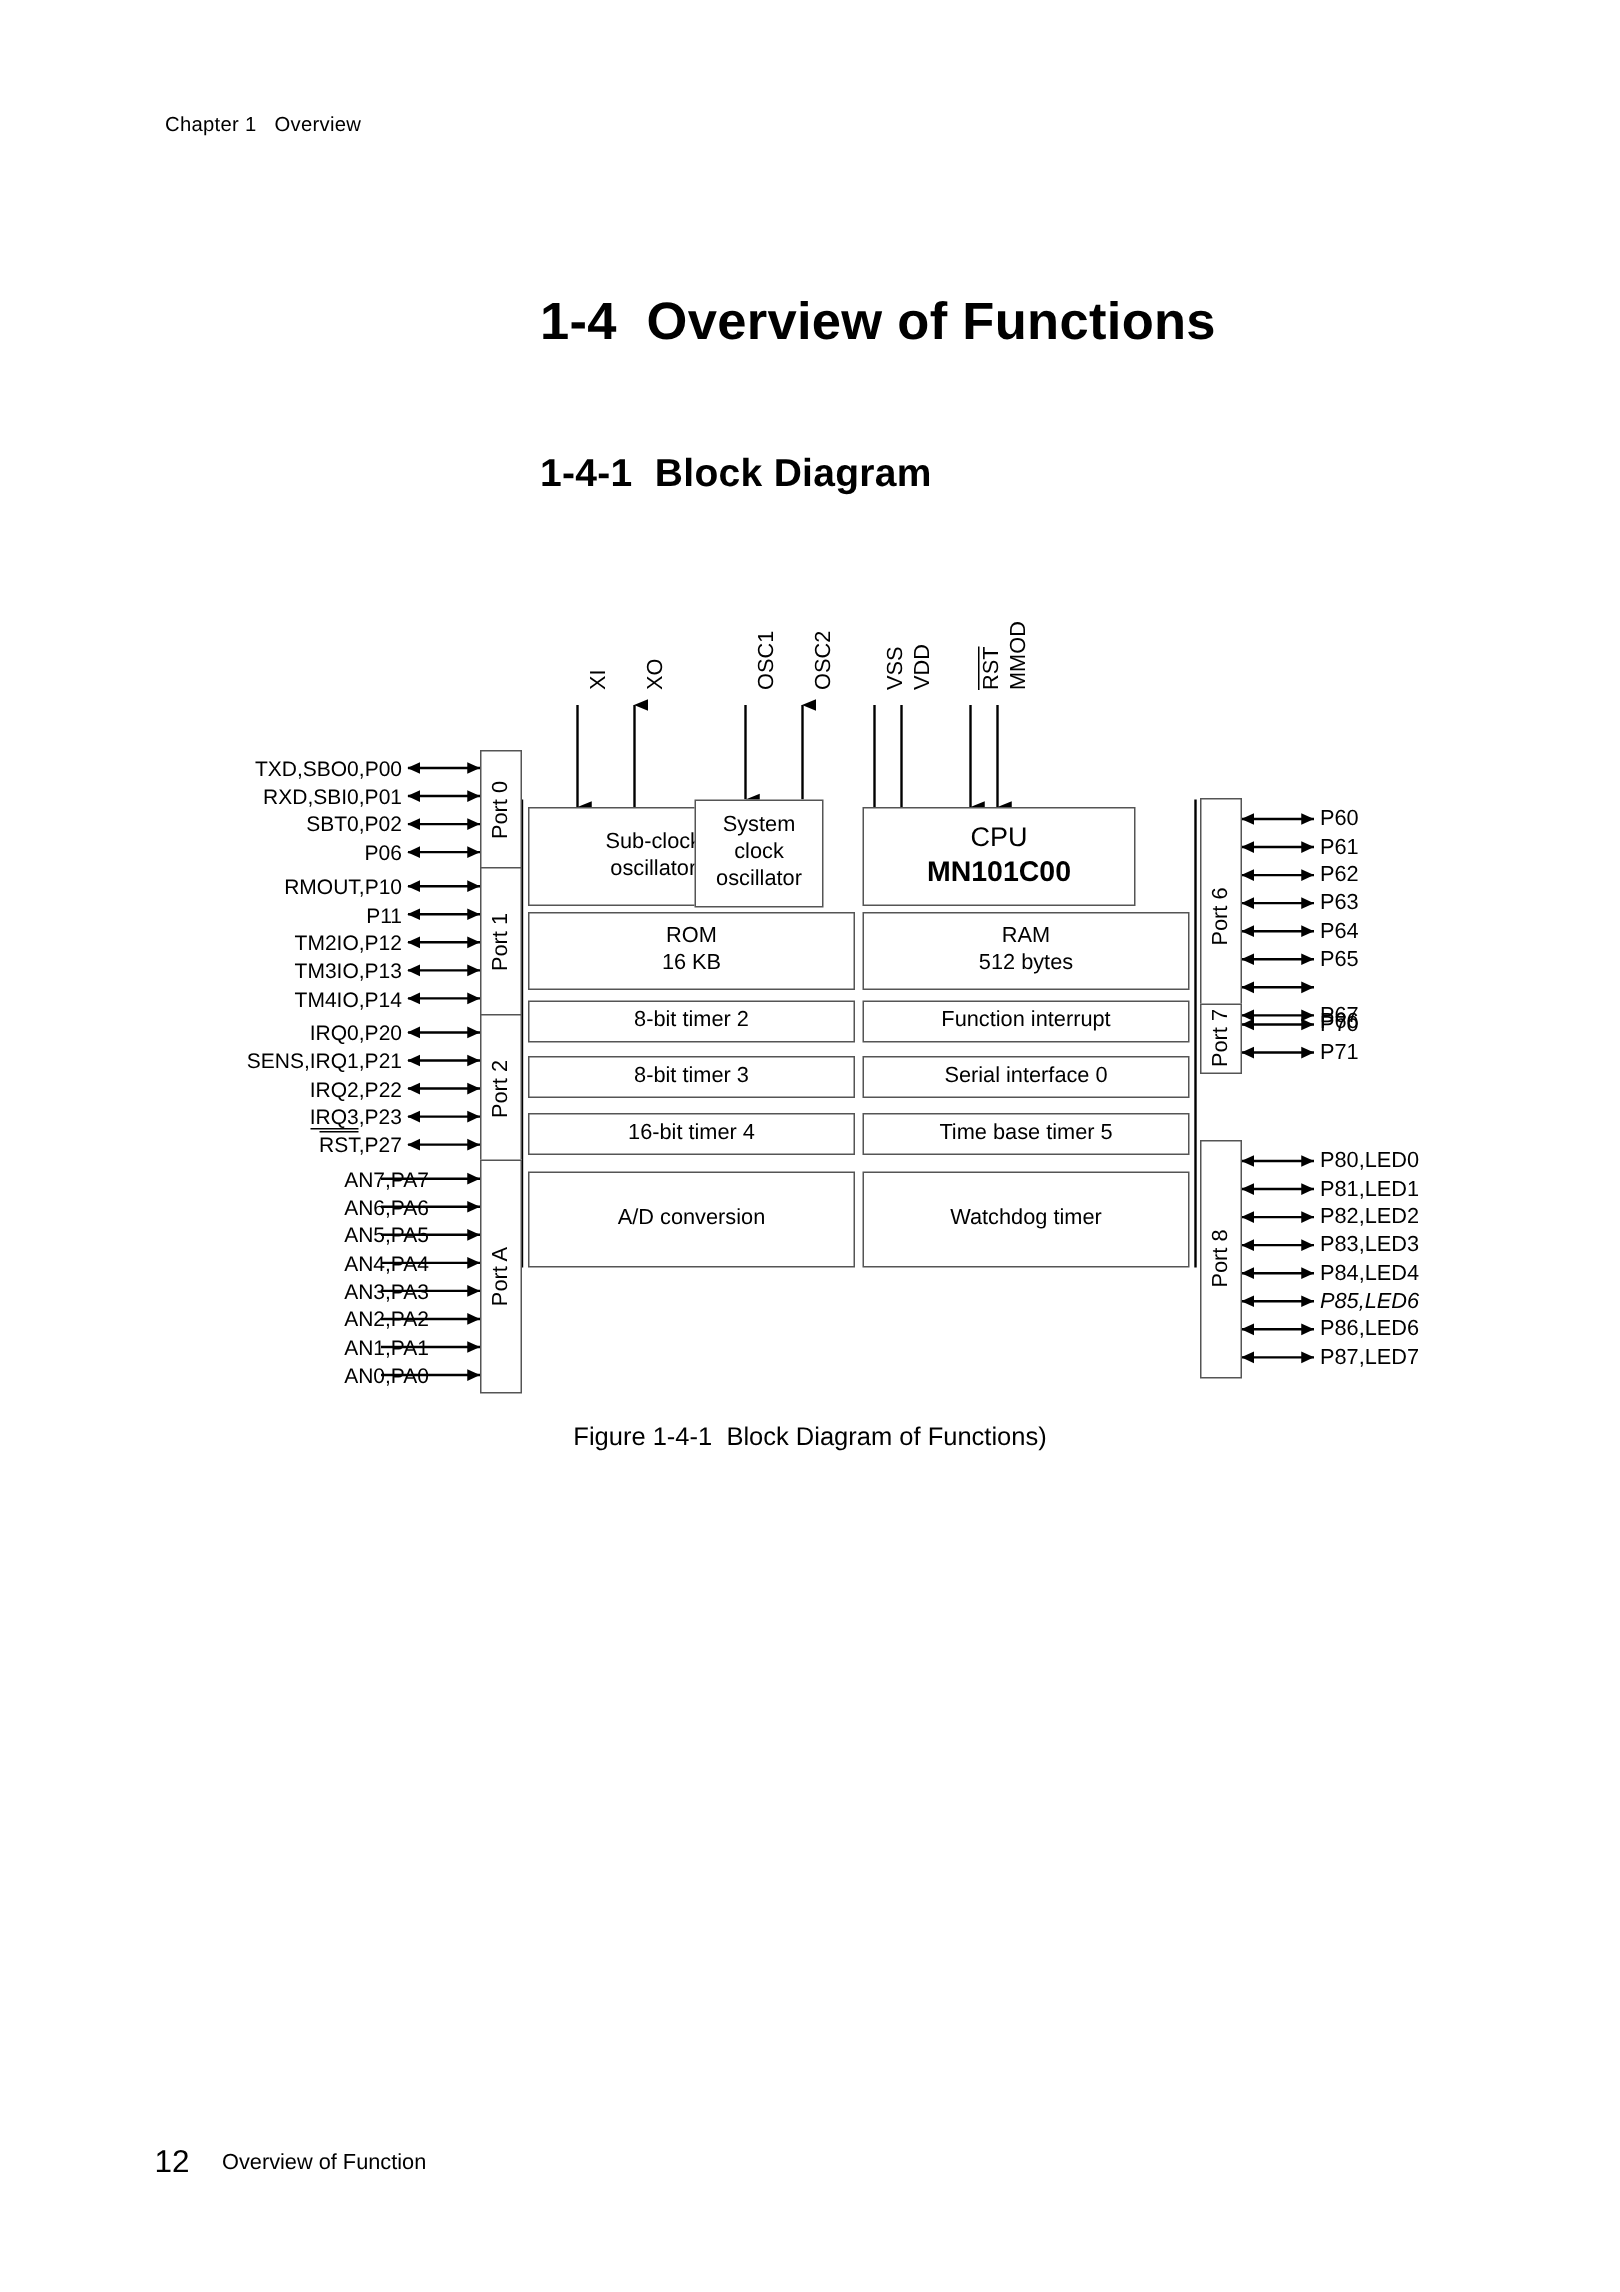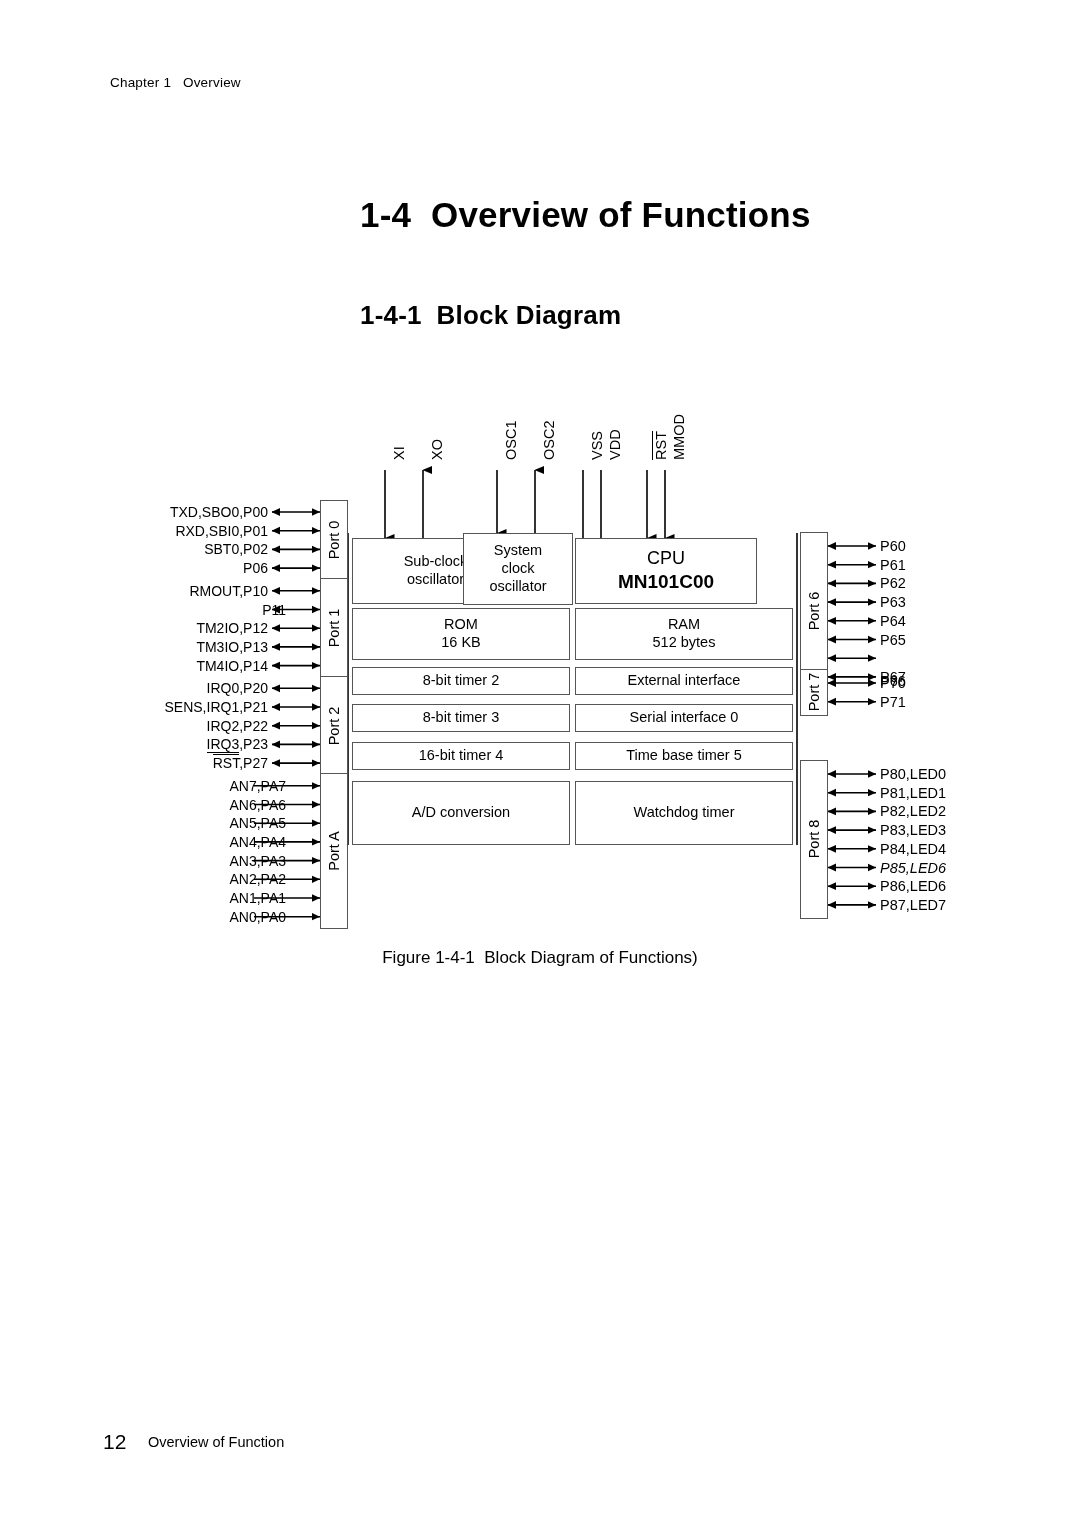--- a/index.html
+++ b/index.html
@@ -238,21 +238,21 @@
       <div class="pin-top" style="left: 653px; top: 460px;"><span class="ovl">RST</span></div>
       <div class="pin-top" style="left: 671px; top: 460px;"><span>MMOD</span></div>
     </div>
 
   <div id="left-pins">
       <div class="pin-left" style="right: 812px; top: 512px;">TXD,SBO0,P00</div>
       <div class="pin-left" style="right: 812px; top: 530.7px;">RXD,SBI0,P01</div>
       <div class="pin-left" style="right: 812px; top: 549.4px;">SBT0,P02</div>
       <div class="pin-left" style="right: 812px; top: 568.1px;">P06</div>
       <div class="pin-left" style="right: 812px; top: 590.8px;">RMOUT,P10</div>
-      <div class="pin-left" style="right: 794px; top: 609.5px; margin-left: 47px;">P11</div>
+      <div class="pin-left" style="right: 812px; top: 609.5px; margin-left: 47px;">P11</div>
       <div class="pin-left" style="right: 812px; top: 628.2px;">TM2IO,P12</div>
       <div class="pin-left" style="right: 812px; top: 646.9px;">TM3IO,P13</div>
       <div class="pin-left" style="right: 812px; top: 665.6px;">TM4IO,P14</div>
       <div class="pin-left" style="right: 812px; top: 688.3px;">IRQ0,P20</div>
       <div class="pin-left" style="right: 812px; top: 707px;">SENS,IRQ1,P21</div>
       <div class="pin-left" style="right: 812px; top: 725.7px;">IRQ2,P22</div>
       <div class="pin-left" style="right: 812px; top: 744.4px;"><span style="border-bottom: 1.4px solid rgb(0, 0, 0);">IRQ3</span><span>,P23</span></div>
       <div class="pin-left" style="right: 812px; top: 763.1px;"><span class="ovl">RST</span><span>,P27</span></div>
       <div class="pin-left" style="right: 794px; top: 785.8px;">AN7,PA7</div>
       <div class="pin-left" style="right: 794px; top: 804.5px;">AN6,PA6</div>
@@ -307,21 +307,21 @@
       </div>
       <div class="port-box" style="left: 800px; top: 759.65px; width: 28px; height: 159.6px;">
         <span class="port-label">Port 8</span>
       </div>
     </div>
 
   <div class="dbox" style="left:352px; top:538px; width:167px; height:66px;">
     <span>Sub-clock<br>oscillator</span>
   </div>
 
-  <div class="dbox" style="left:463px; top:533px; width:110px; height:72px;">
+  <div class="dbox" style="left:463px; top:533px; width:86px; height:72px;">
     <span>System<br>clock<br>oscillator</span>
   </div>
 
   <div class="dbox cpu-box" style="left:575px; top:538px; width:182px; height:66px; flex-direction:column;">
     <span>CPU</span>
     <span class="cpu-name">MN101C00</span>
   </div>
 
   <div class="dbox" style="left:352px; top:608px; width:218px; height:52px; flex-direction:column;">
     <span>ROM</span>
@@ -331,21 +331,21 @@
   <div class="dbox" style="left:575px; top:608px; width:218px; height:52px; flex-direction:column;">
     <span>RAM</span>
     <span>512 bytes</span>
   </div>
 
   <div class="dbox" style="left:352px; top:667px; width:218px; height:28px;">
     <span>8-bit timer 2</span>
   </div>
 
   <div class="dbox" style="left:575px; top:667px; width:218px; height:28px;">
-    <span>External interface</span>
+    <span>Function interrupt</span>
   </div>
 
   <div class="dbox" style="left:352px; top:704px; width:218px; height:28px;">
     <span>8-bit timer 3</span>
   </div>
 
   <div class="dbox" style="left:575px; top:704px; width:218px; height:28px;">
     <span>Serial interface 0</span>
   </div>
 

